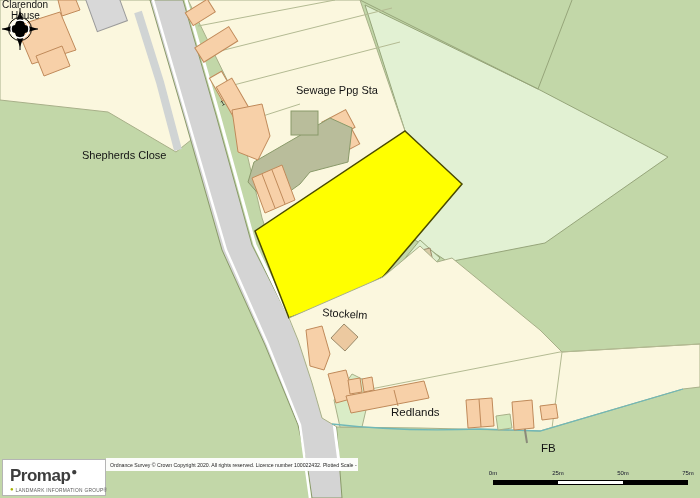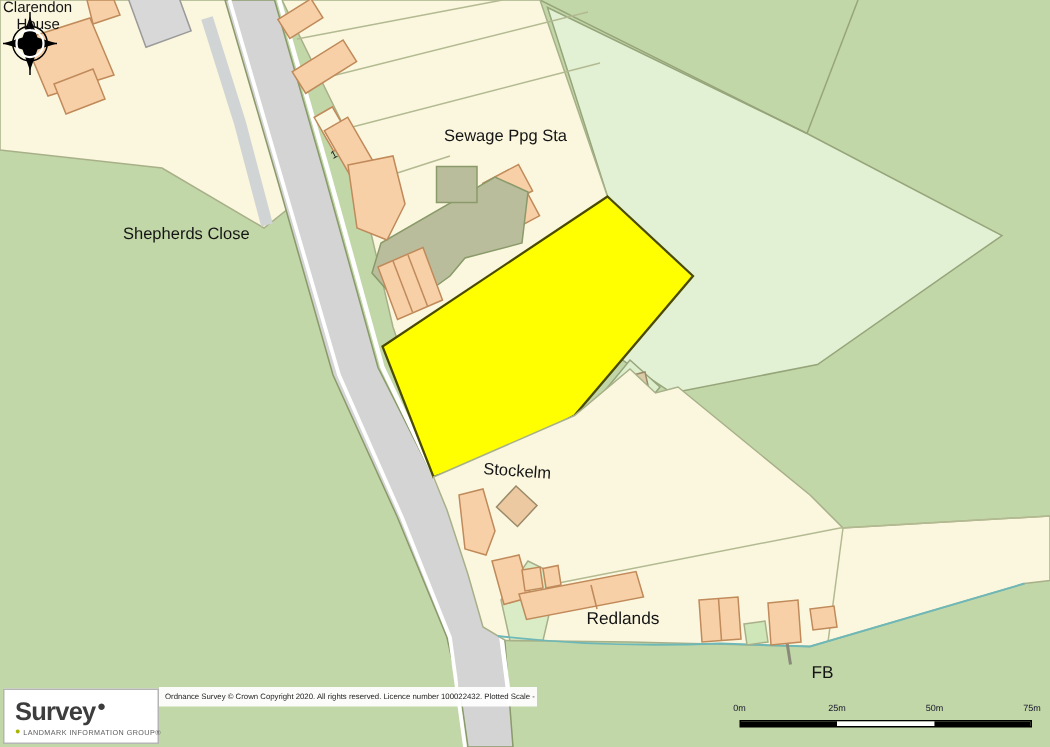--- a/index.html
+++ b/index.html
@@ -131,21 +131,21 @@
       <text x="296" y="94">Sewage Ppg Sta</text>
       <text x="82" y="159">Shepherds Close</text>
       <text x="322" y="316" transform="rotate(4 322 316)">Stockelm</text>
       <text x="391" y="416" font-size="11.5">Redlands</text>
       <text x="541" y="452" font-size="11.5">FB</text>
       <text x="222" y="106" font-size="7" transform="rotate(-28 222 106)">1</text>
     </g>
   </svg>
 
   <div class="logo-box">
-    <div class="logo-brand"><span>Survey</span><span class="logo-dot">●</span></div>
+    <div class="logo-brand"><span>Promap</span><span class="logo-dot">●</span></div>
     <div class="logo-tag"><span class="logo-bullet">●</span> <span>LANDMARK INFORMATION GROUP®</span></div>
   </div>
 
   <div class="copyright-band">
     <span>Ordnance Survey © Crown Copyright 2020. All rights reserved. Licence number 100022432. Plotted Scale -</span>
   </div>
 
   <div class="scalebar">
     <span class="tick" style="left:3px;">0m</span>
     <span class="tick" style="left:68px;">25m</span>

